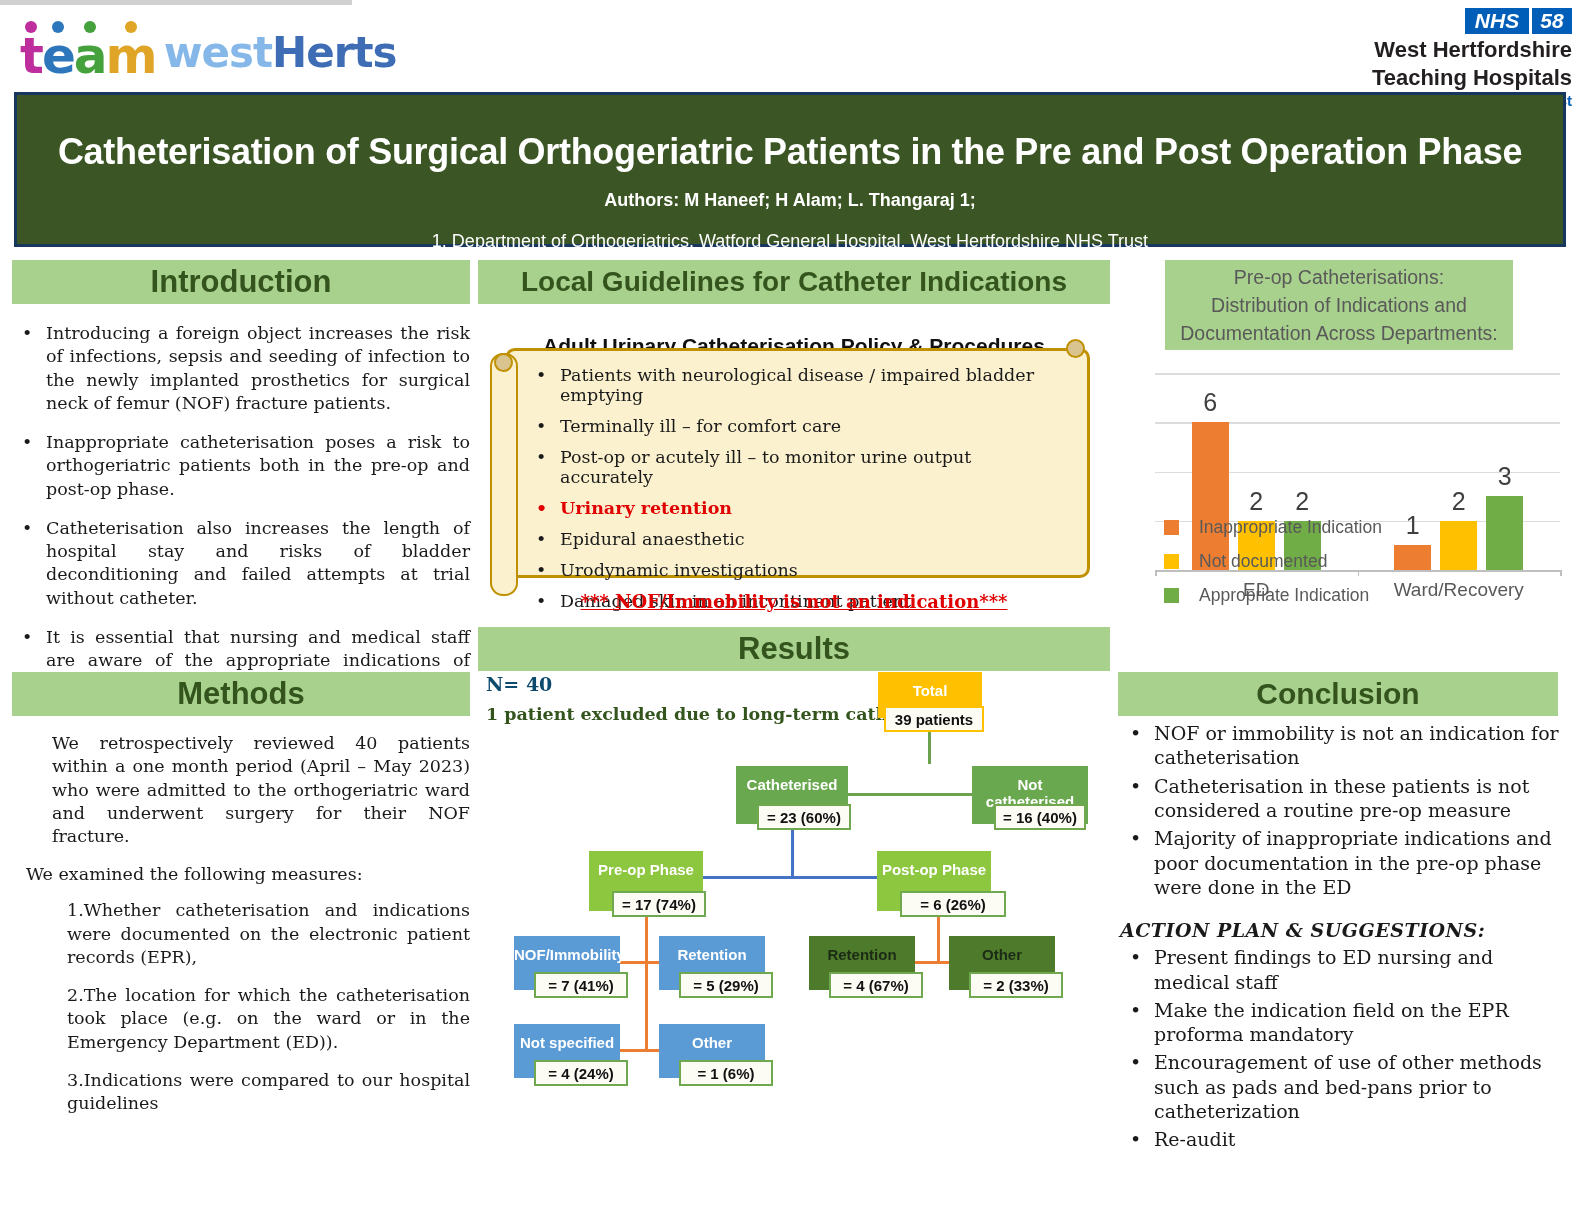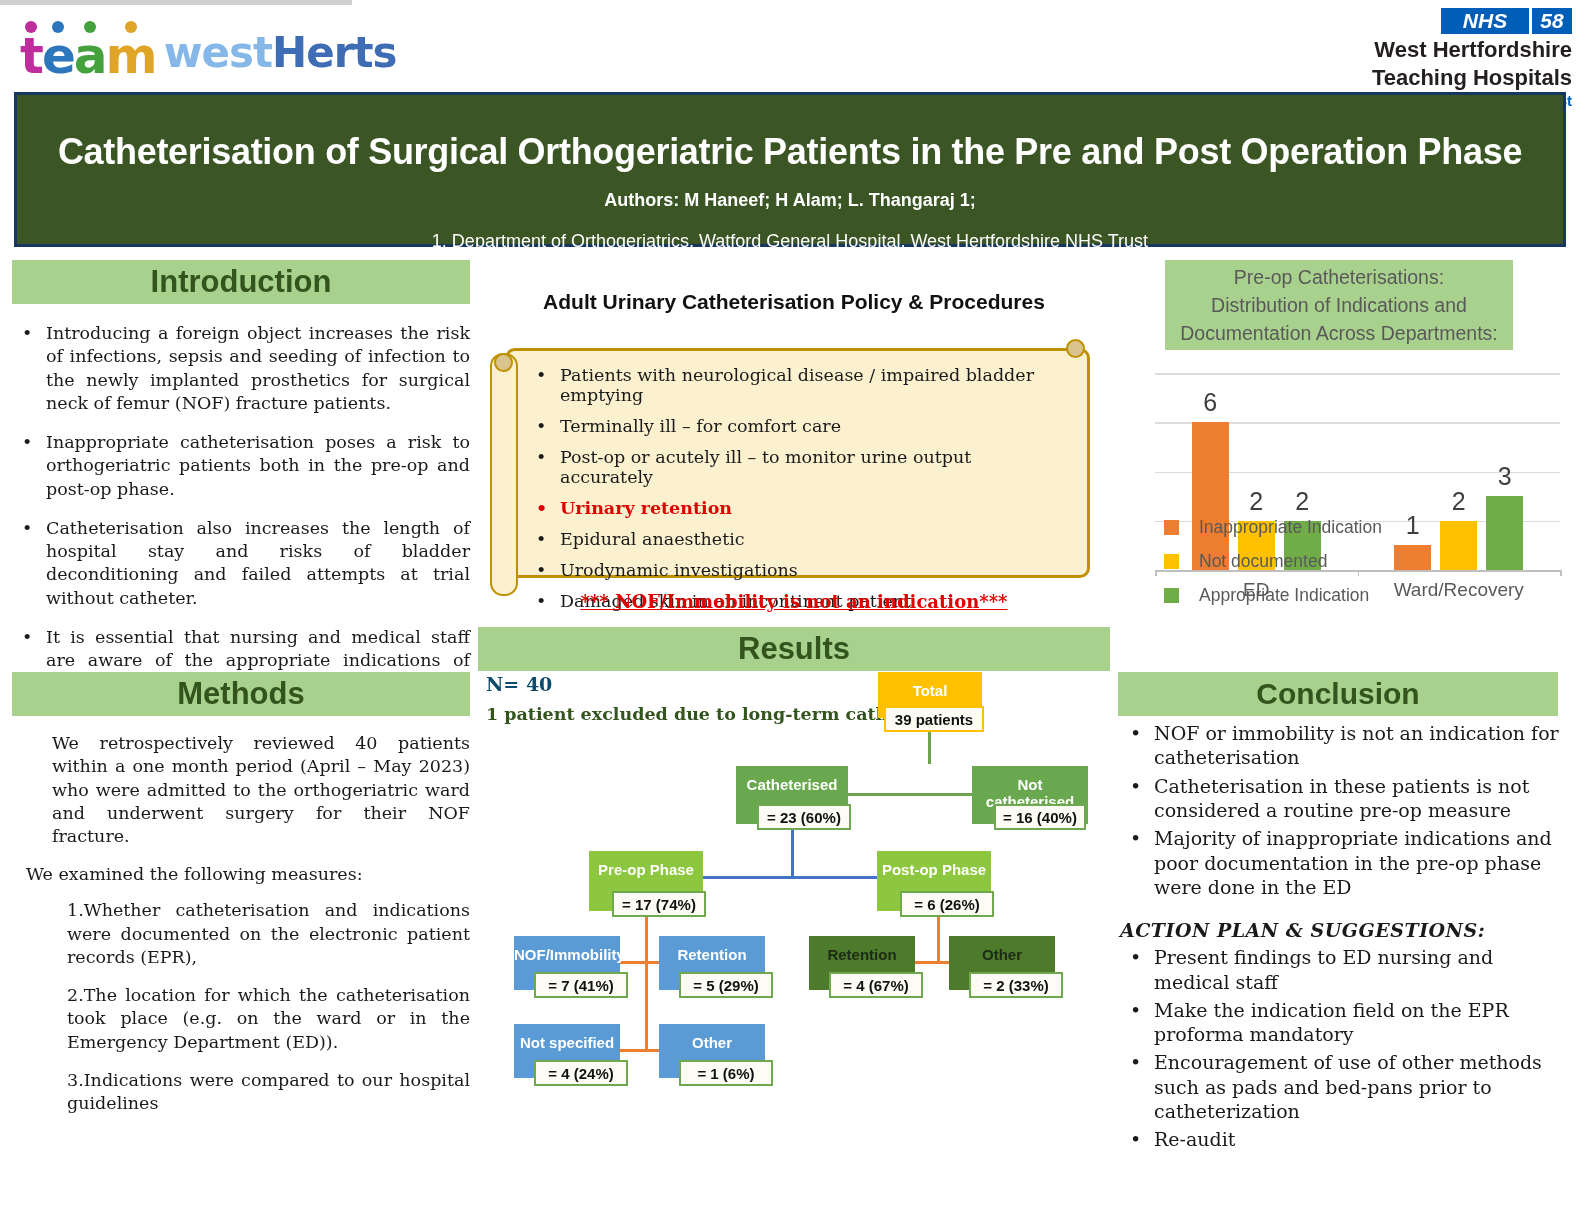--- a/index.html
+++ b/index.html
@@ -12,21 +12,21 @@
   .team-letter{position:relative;display:inline-block;font-family:"DejaVu Sans",sans-serif;
                font-weight:800;font-size:50px;line-height:56px;letter-spacing:-2px;margin-top:10px;}
   .team-letter::before{content:'';position:absolute;top:-7px;left:50%;transform:translateX(-50%);
                width:12px;height:12px;border-radius:50%;background:currentColor;}
   #wh-text{display:inline-block;font-family:"DejaVu Sans",sans-serif;font-weight:700;
            font-size:42px;vertical-align:6px;margin-left:8px;letter-spacing:-1px;}
   #nhs-block{position:absolute;right:12px;top:8px;text-align:right;}
   .nhs-boxes{display:flex;justify-content:flex-end;gap:3px;}
   .nhs-box{background:#005EB8;color:#fff;font-style:italic;font-weight:700;font-size:21px;
            display:flex;align-items:center;justify-content:center;height:26px;}
-  .nhs-box.n1{width:88px;} .nhs-box.n2{width:40px;}
+  .nhs-box.n1{width:64px;} .nhs-box.n2{width:40px;}
   .nhs-org{font-weight:800;font-size:22px;color:#231f20;line-height:1.08;margin-top:4px;}
   .nhs-trust{font-weight:700;font-size:15px;color:#005EB8;margin-top:2px;}
 
   
   #title-band{position:absolute;left:14px;top:92px;width:1552px;height:155px;
               background:#3B5624;border:3px solid #17375E;box-sizing:border-box;
               text-align:center;color:#fff;}
   #poster-title{margin-top:36px;font-size:36px;font-weight:700;letter-spacing:-0.3px;}
   #poster-authors{margin-top:17px;font-size:18px;font-weight:700;}
   #poster-affil{margin-top:20px;font-size:18px;font-weight:400;}
@@ -147,20 +147,21 @@
       <div class="band">Methods</div>
       <div class="serif" id="methods-p1">We retrospectively reviewed 40 patients within a one month period (April – May 2023) who were admitted to the orthogeriatric ward and underwent surgery for their NOF fracture.</div>
       <div class="serif" id="methods-lead">We examined the following measures:</div>
       <div class="serif methods-item">1.Whether catheterisation and indications were documented on the electronic patient records (EPR),</div>
       <div class="serif methods-item">2.The location for which the catheterisation took place (e.g. on the ward or in the Emergency Department (ED)).</div>
       <div class="serif methods-item">3.Indications were compared to our hospital guidelines</div>
     </div>
   </div>
 
   <div id="col-mid">
+    <div class="band" id="guide-band">Local Guidelines for Catheter Indications</div>
     <div id="guide-subtitle">Adult Urinary Catheterisation Policy &amp; Procedures</div>
 
     <div id="scroll">
       <div class="scroll-body"></div>
       <div class="scroll-roll"></div>
       <div class="scroll-curl" id="curl-left"></div>
       <div class="scroll-curl" id="curl-right"></div>
       <ul class="dots serif" id="guide-list">
         <li>Patients with neurological disease / impaired bladder emptying</li>
         <li>Terminally ill – for comfort care</li>
@@ -200,21 +201,21 @@
       <div class="fnode green" style="left:494px;top:98px;width:116px;height:58px">
         <span class="fnode-title light">Not catheterised</span>
         <div class="fnode-label" style="left:22px;top:38px;width:92px">= 16 (40%)</div>
       </div>
       <div class="fnode lgreen" style="left:111px;top:183px;width:114px;height:60px">
         <span class="fnode-title light">Pre-op Phase</span>
         <div class="fnode-label" style="left:23px;top:40px;width:94px">= 17 (74%)</div>
       </div>
       <div class="fnode lgreen" style="left:399px;top:183px;width:114px;height:60px">
         <span class="fnode-title light">Post-op Phase</span>
-        <div class="fnode-label" style="left:23px;top:40px;width:94px">= 6 (26%)</div>
+        <div class="fnode-label" style="left:23px;top:40px;width:106px">= 6 (26%)</div>
       </div>
       <div class="fnode blue" style="left:36px;top:268px;width:106px;height:54px">
         <span class="fnode-title light">NOF/Immobility</span>
         <div class="fnode-label" style="left:20px;top:36px;width:94px">= 7 (41%)</div>
       </div>
       <div class="fnode blue" style="left:181px;top:268px;width:106px;height:54px">
         <span class="fnode-title light">Retention</span>
         <div class="fnode-label" style="left:20px;top:36px;width:94px">= 5 (29%)</div>
       </div>
       <div class="fnode blue" style="left:36px;top:356px;width:106px;height:54px">

